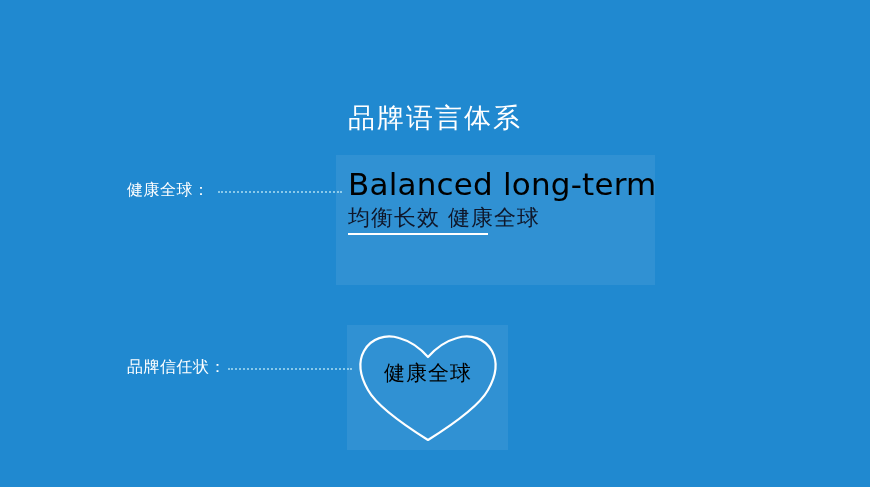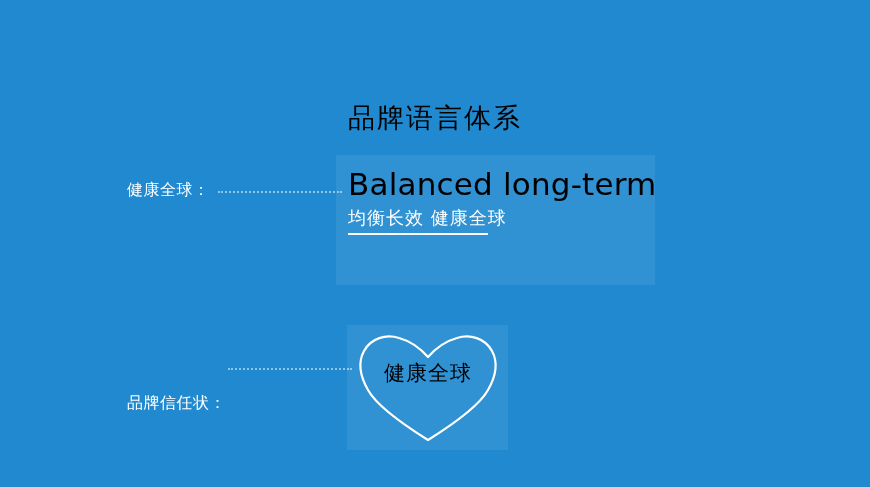--- a/index.html
+++ b/index.html
@@ -21,39 +21,39 @@
     overflow: hidden;
   }
 
   
   #page-title {
     position: absolute;
     left: 0;
     top: 101px;
     width: 870px;
     text-align: center;
-    color: #000000;
+    color: #ffffff;
     font-size: 27px;
     letter-spacing: 2px;
     font-weight: 400;
     line-height: 34px;
     white-space: nowrap;
   }
 
   
   .row-label {
     position: absolute;
     color: #ffffff;
     font-size: 16px;
     letter-spacing: 0.5px;
     line-height: 20px;
     white-space: nowrap;
   }
   #label-slogan   { left: 127px; top: 180px; }
-  #label-trust    { left: 127px; top: 357px; margin-top: 36px; }
+  #label-trust    { left: 127px; top: 357px; }
 
   
   .connector {
     position: absolute;
     height: 0;
     border-top: 2px dotted #8fcdec;
     opacity: 0.95;
   }
   #connector-slogan { left: 218px; top: 191px; width: 124px; }
   #connector-trust  { left: 228px; top: 368px; width: 124px; }
@@ -86,22 +86,22 @@
   .slogan-en {
     color: #000000;
     font-size: 31px;
     font-weight: 400;
     line-height: 36px;
     letter-spacing: 0.2px;
     white-space: nowrap;
   }
   .slogan-cn {
     margin-top: 5px;
-    color: #ffffff;
-    font-size: 18px;
+    color: #0f172a;
+    font-size: 22px;
     font-weight: 400;
     letter-spacing: 1px;
     line-height: 22px;
     white-space: nowrap;
   }
   #slogan-underline {
     margin-top: 4px;
     width: 140px;
     height: 2px;
     background: #ffffff;

